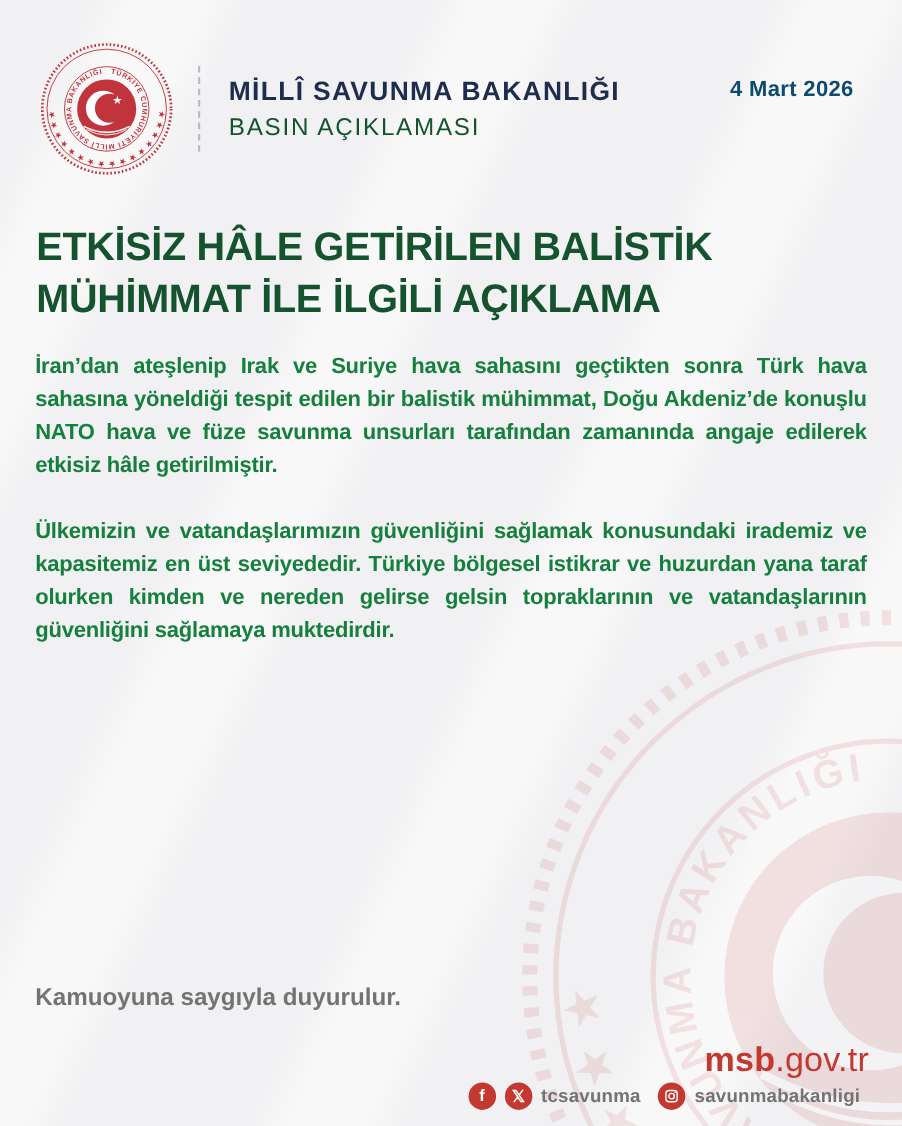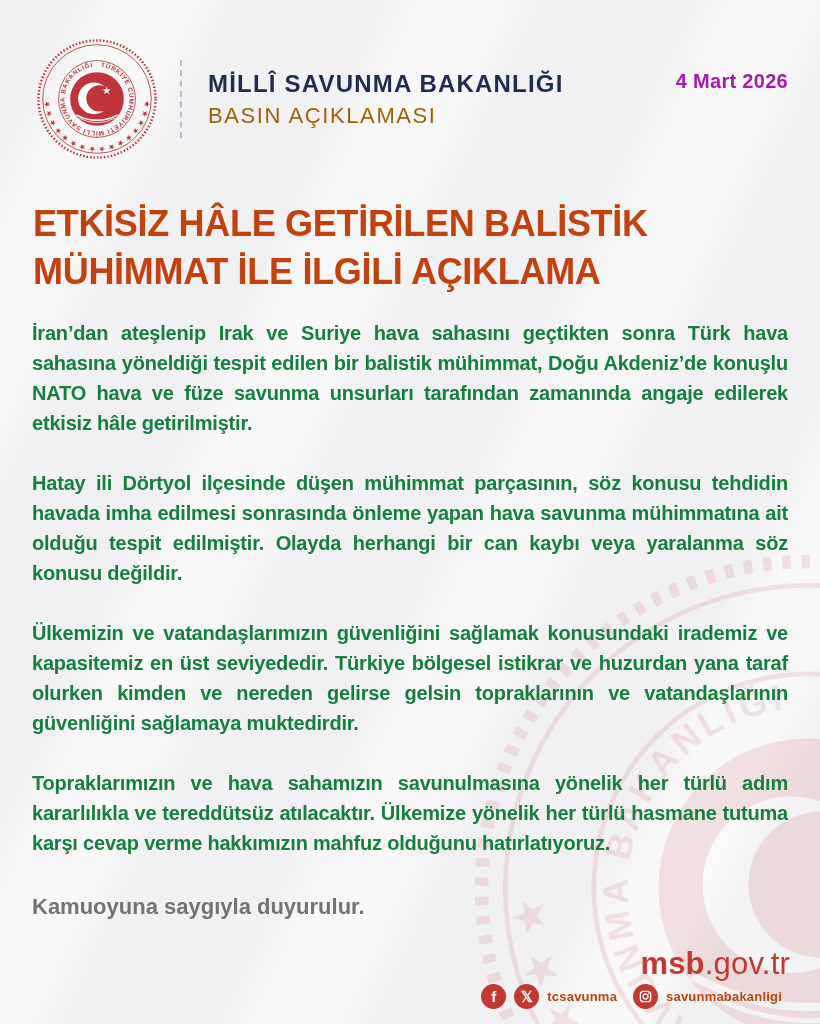--- a/index.html
+++ b/index.html
@@ -26,46 +26,46 @@
   }
   .watermark{
     position:absolute;
     left:468px;top:548px;
     width:680px;height:680px;
     color:#cf6a6a;
     opacity:.16;
     pointer-events:none;
   }
   .header{
-    position:absolute;left:36px;top:38px;right:32px;
+    position:absolute;left:36px;top:38px;right:44px;
     display:flex;align-items:center;
   }
   .logo{width:122px;height:122px;color:#c2343b;flex:0 0 auto;}
   .header-divider{
     height:78px;width:0;
     border-left:2px dashed #b9bcc6;
     margin:0 26px 0 22px;
   }
   .titles{display:flex;flex-direction:column;justify-content:center;}
   .ministry-title{
     color:#1e2c4d;font-size:24px;font-weight:700;
     letter-spacing:1.2px;line-height:1.25;
   }
   .subtitle{
-    color:#a16207;font-size:22px;font-weight:400;
+    color:#14532d;font-size:22px;font-weight:400;
     letter-spacing:1.6px;margin-top:4px;
   }
   .date{
     position:absolute;right:0px;top:32px;
-    color:#a21caf;font-size:20px;font-weight:700;letter-spacing:.3px;
+    color:#0c4a6e;font-size:20px;font-weight:700;letter-spacing:.3px;
   }
   .headline{
     position:absolute;left:33px;top:200px;width:690px;
     margin:0;
-    color:#c2410c;
+    color:#14532d;
     font-size:36px;font-weight:800;line-height:48px;
     letter-spacing:-.3px;
   }
   .body-text{
     position:absolute;left:32px;top:318px;width:756px;
   }
   .body-text p{
     margin:0 0 30px 0;
     color:#15803d;
     font-size:20px;font-weight:700;
@@ -91,21 +91,21 @@
   }
   .soc-icon{
     width:25px;height:25px;border-radius:50%;
     background:#c3382f;color:#ffffff;
     display:flex;align-items:center;justify-content:center;
     font-weight:800;font-size:15px;
     flex:0 0 auto;
   }
   .soc-icon svg{display:block;}
   .soc-handle{
-    color:#c2410c;font-size:13px;font-weight:600;
+    color:#737373;font-size:17px;font-weight:600;
     margin-right:8px;letter-spacing:.2px;
   }
 </style>
 </head>
 <body>
 
 <svg width="0" height="0" style="position:absolute" aria-hidden="true">
   <defs>
     <g id="seal-emblem">
       <circle cx="100" cy="100" r="96" fill="none" stroke="currentColor" stroke-width="4" stroke-dasharray="2.5 3.2"></circle>
@@ -145,23 +145,21 @@
       <div class="ministry-title">MİLLÎ SAVUNMA BAKANLIĞI</div>
       <div class="subtitle">BASIN AÇIKLAMASI</div>
     </div>
     <div class="date">4 Mart 2026</div>
   </header>
 
   <h1 class="headline">ETKİSİZ HÂLE GETİRİLEN BALİSTİK MÜHİMMAT İLE İLGİLİ AÇIKLAMA</h1>
 
   <main class="body-text">
     <p>İran’dan ateşlenip Irak ve Suriye hava sahasını geçtikten sonra Türk hava sahasına yöneldiği tespit edilen bir balistik mühimmat, Doğu Akdeniz’de konuşlu NATO hava ve füze savunma unsurları tarafından zamanında angaje edilerek etkisiz hâle getirilmiştir.</p>
-    <p>Hatay ili Dörtyol ilçesinde düşen mühimmat parçasının, söz konusu tehdidin havada imha edilmesi sonrasında önleme yapan hava savunma mühimmatına ait olduğu tespit edilmiştir. Olayda herhangi bir can kaybı veya yaralanma söz konusu değildir.</p>
     <p>Ülkemizin ve vatandaşlarımızın güvenliğini sağlamak konusundaki irademiz ve kapasitemiz en üst seviyededir. Türkiye bölgesel istikrar ve huzurdan yana taraf olurken kimden ve nereden gelirse gelsin topraklarının ve vatandaşlarının güvenliğini sağlamaya muktedirdir.</p>
-    <p>Topraklarımızın ve hava sahamızın savunulmasına yönelik her türlü adım kararlılıkla ve tereddütsüz atılacaktır. Ülkemize yönelik her türlü hasmane tutuma karşı cevap verme hakkımızın mahfuz olduğunu hatırlatıyoruz.</p>
   </main>
 
   <p class="closing">Kamuoyuna saygıyla duyurulur.</p>
 
   <div class="site">
     <span class="site-bold">msb</span><span class="site-rest">.gov.tr</span>
   </div>
 
   <div class="socials">
     <span class="soc-icon">f</span>

